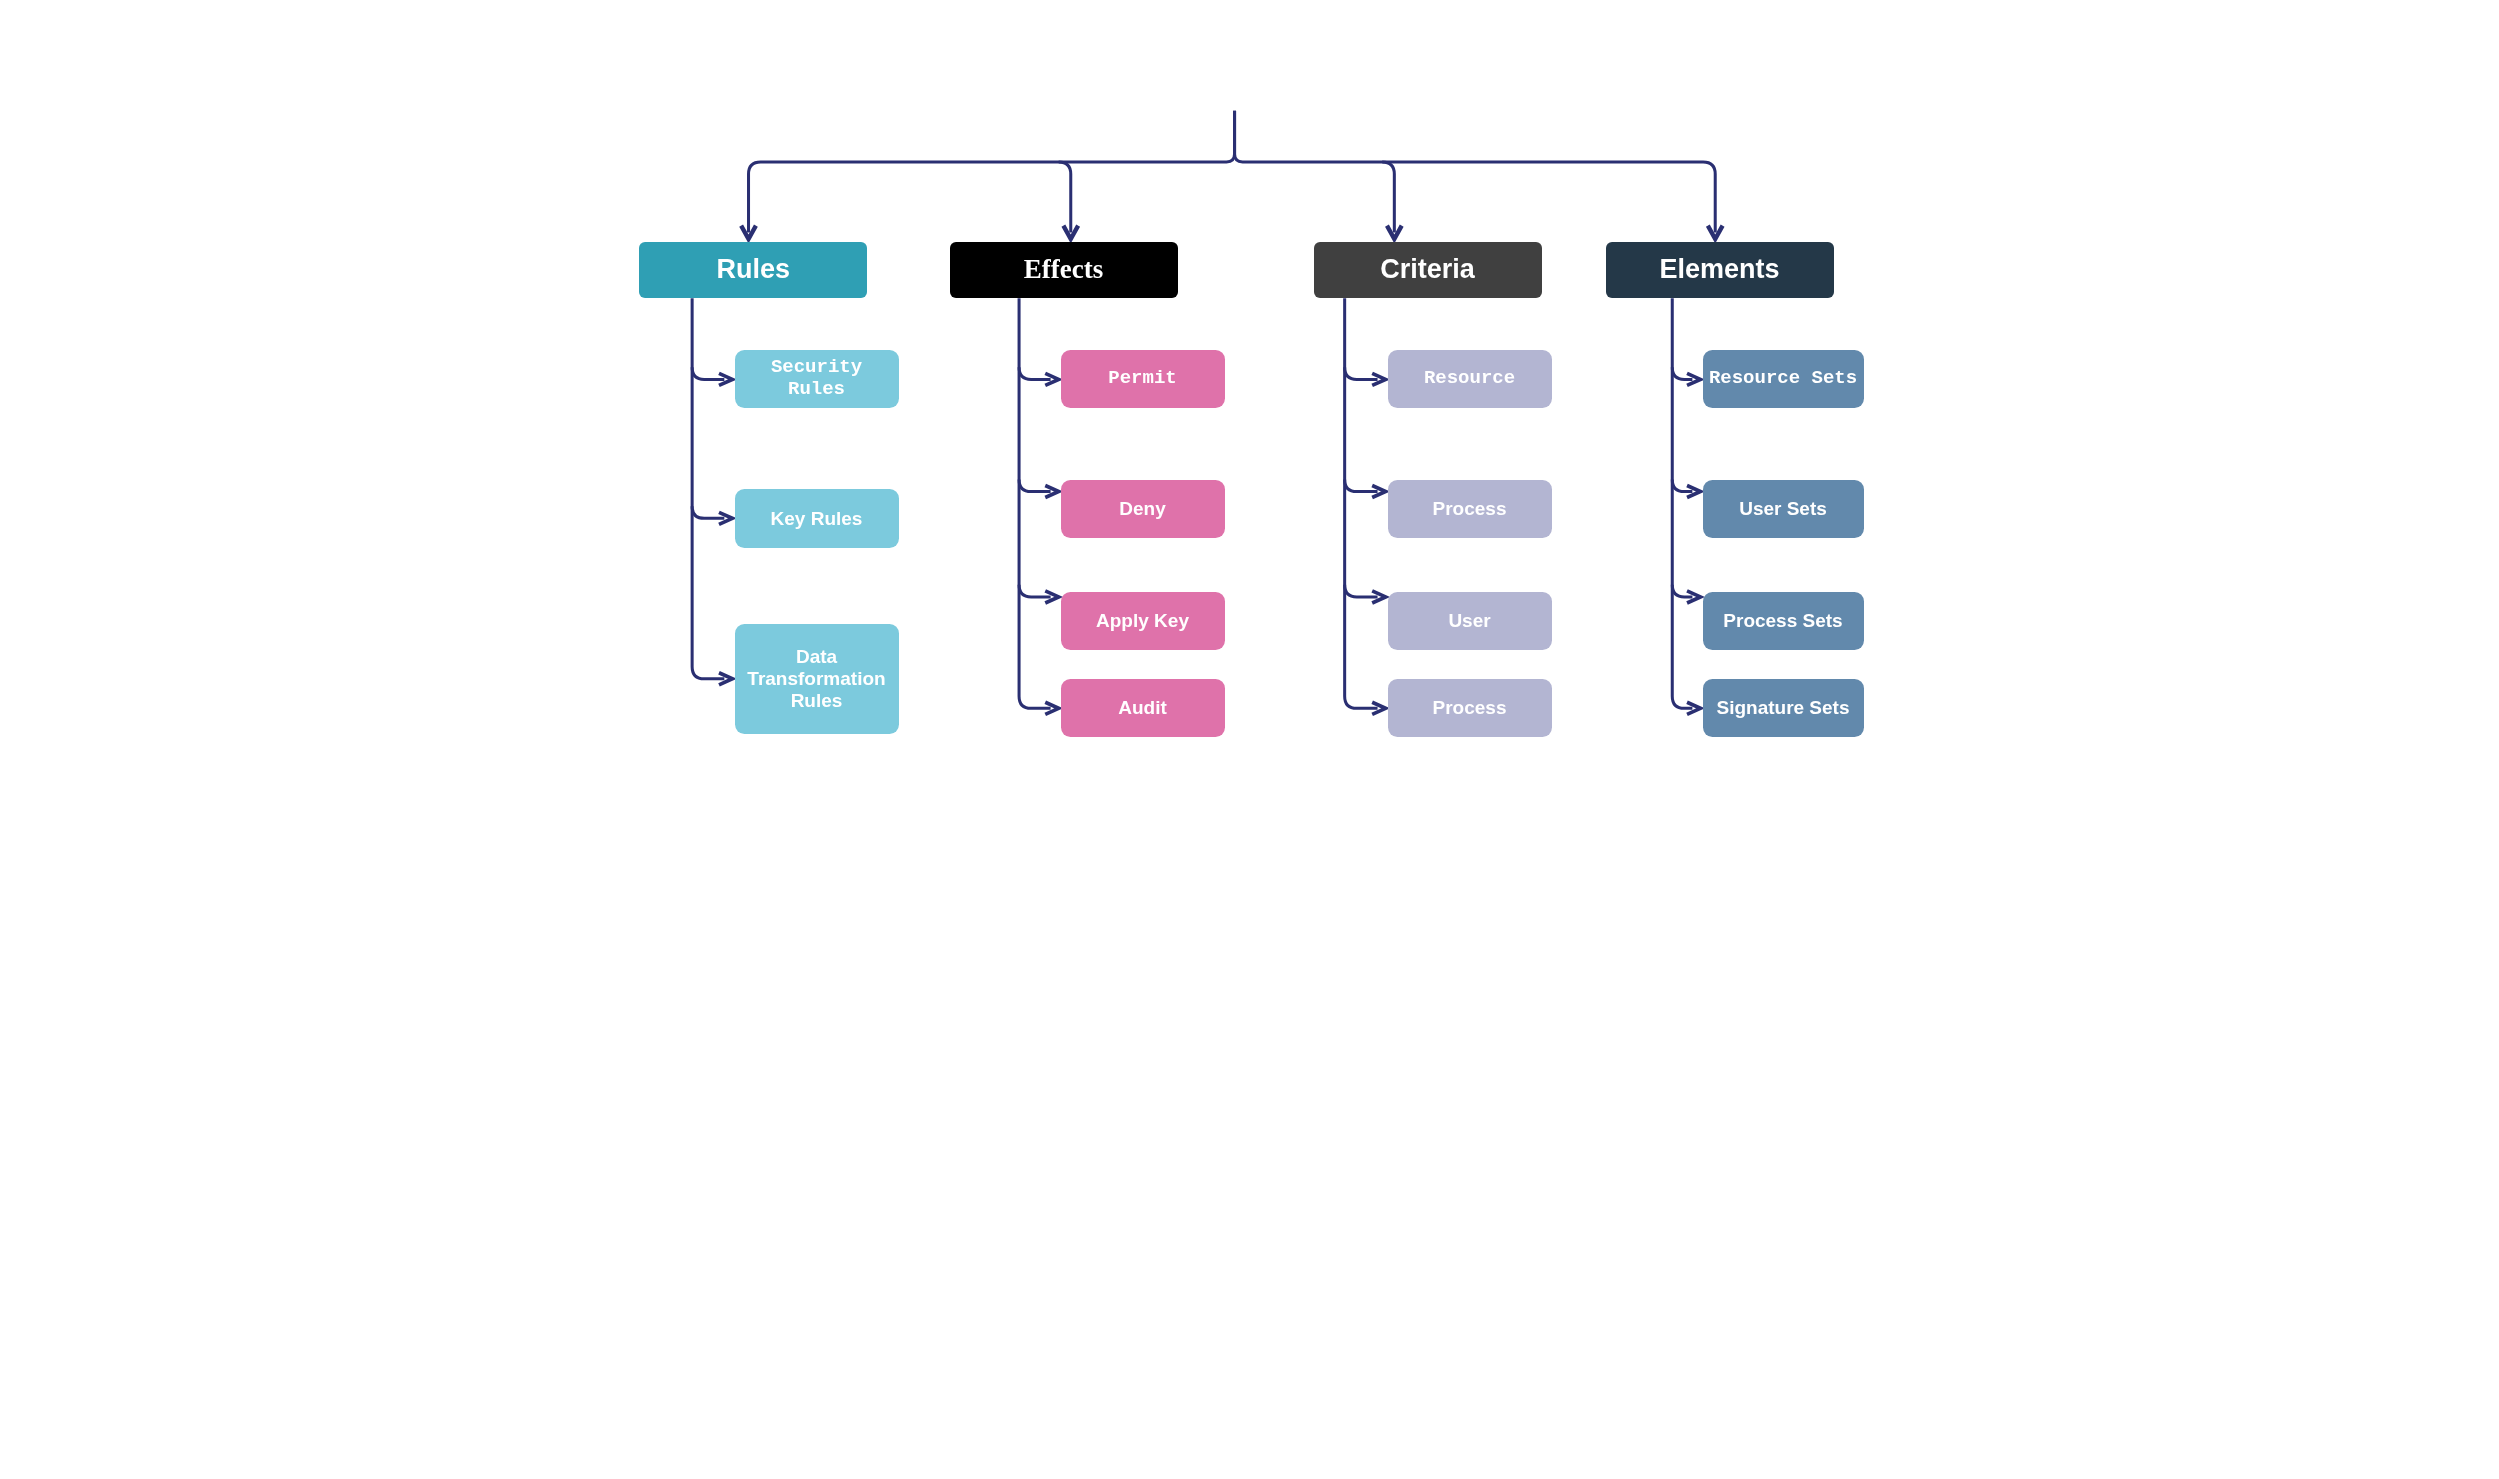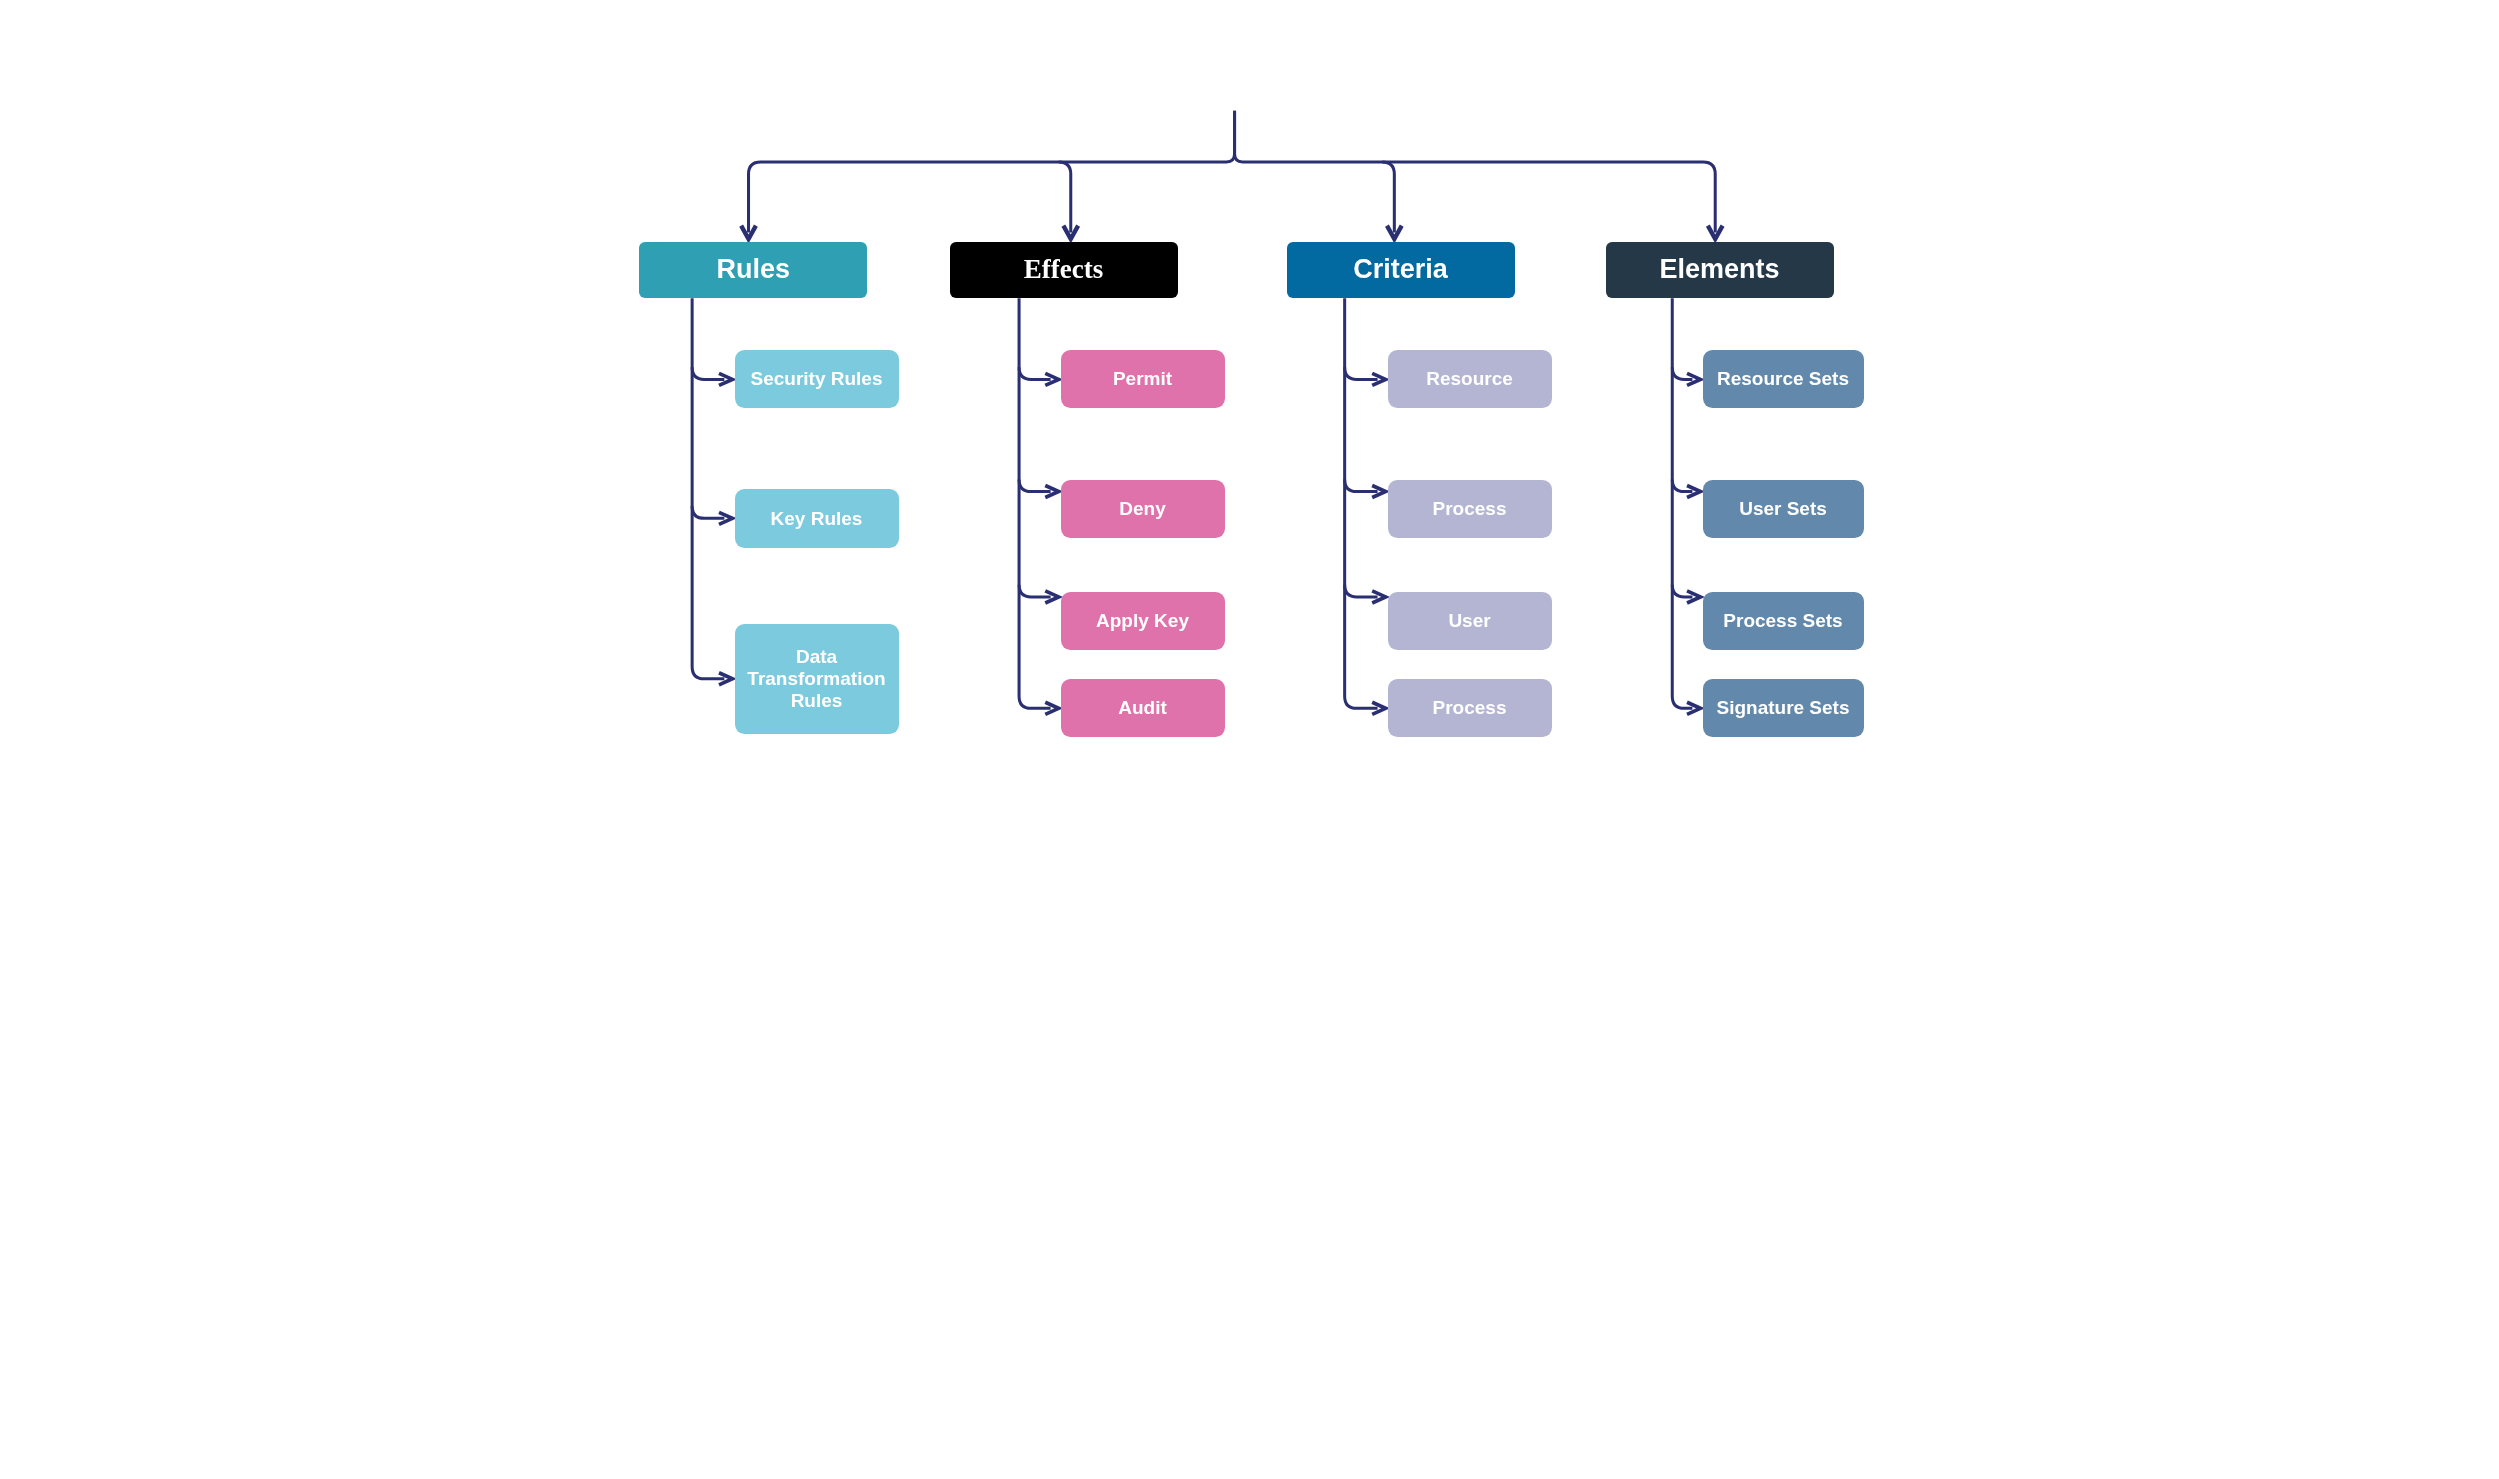--- a/index.html
+++ b/index.html
@@ -20,28 +20,28 @@
     box-sizing:border-box;
     line-height:1.15;
   }
   .root{
     left:498px;top:12px;width:219px;height:99px;
     background:#2a2e7c;border-radius:10.7px;font-size:34px;
   }
   .hdr{top:242px;width:228px;height:56px;border-radius:6px;font-size:27px;}
   .hdr-rules{left:14.8px;background:#2f9fb4;}
   .hdr-effects{left:325px;background:#000000;font-family:Liberation Serif, serif;}
-  .hdr-criteria{left:662px;background:#0369a1;}
+  .hdr-criteria{left:689px;background:#404040;}
   .hdr-elements{left:981px;background:#243848;}
   .child{width:164px;height:58px;border-radius:9.4px;font-size:19px;padding:2.7px 5.4px;}
   .col-rules .child{background:#7ccadd;left:110px;}
   .col-effects .child{background:#df72aa;left:436px;}
   .col-criteria .child{background:#b3b5d2;left:763px;}
   .col-elements .child{background:#6289ac;left:1078px;width:161px;}
-  .r1{top:350px;}
+  .r1{top:350px;font-family:Liberation Mono, monospace;}
   .r2{top:480px;}
   .r3{top:592px;}
   .r4{top:679px;}
   .rules-r2{top:489px;height:59px;}
   .rules-r3{top:624px;height:110px;}
   .wire{stroke:#2a2f72;fill:none;}
   .wire-line{stroke-width:4.5px;}
   .wire-arrow{stroke-width:5.5px;}
   .wire-arrow-down{stroke-width:6.5px;}
 </style>

